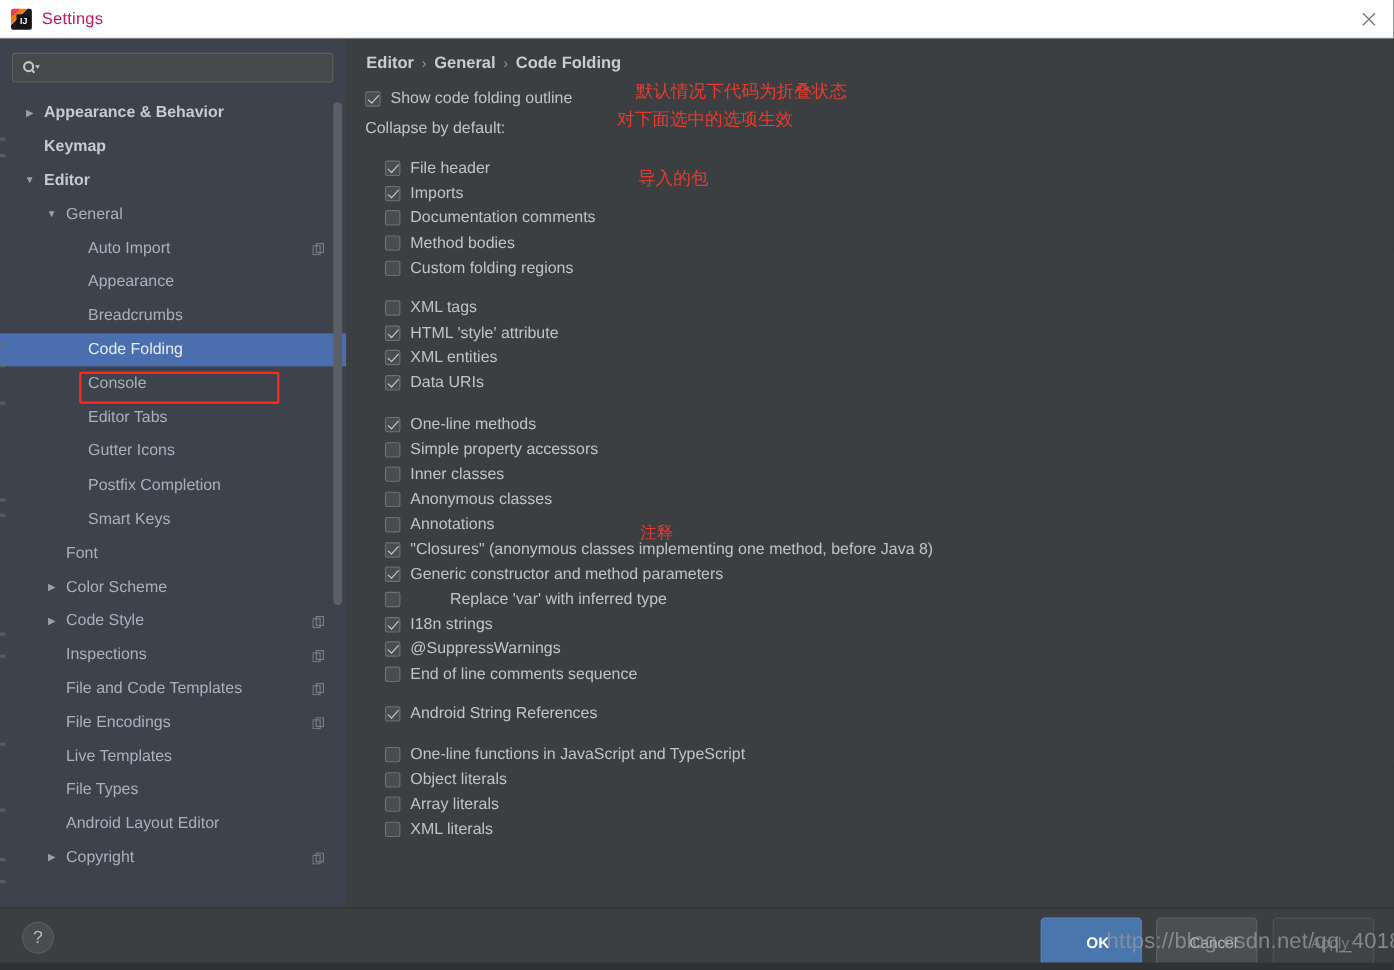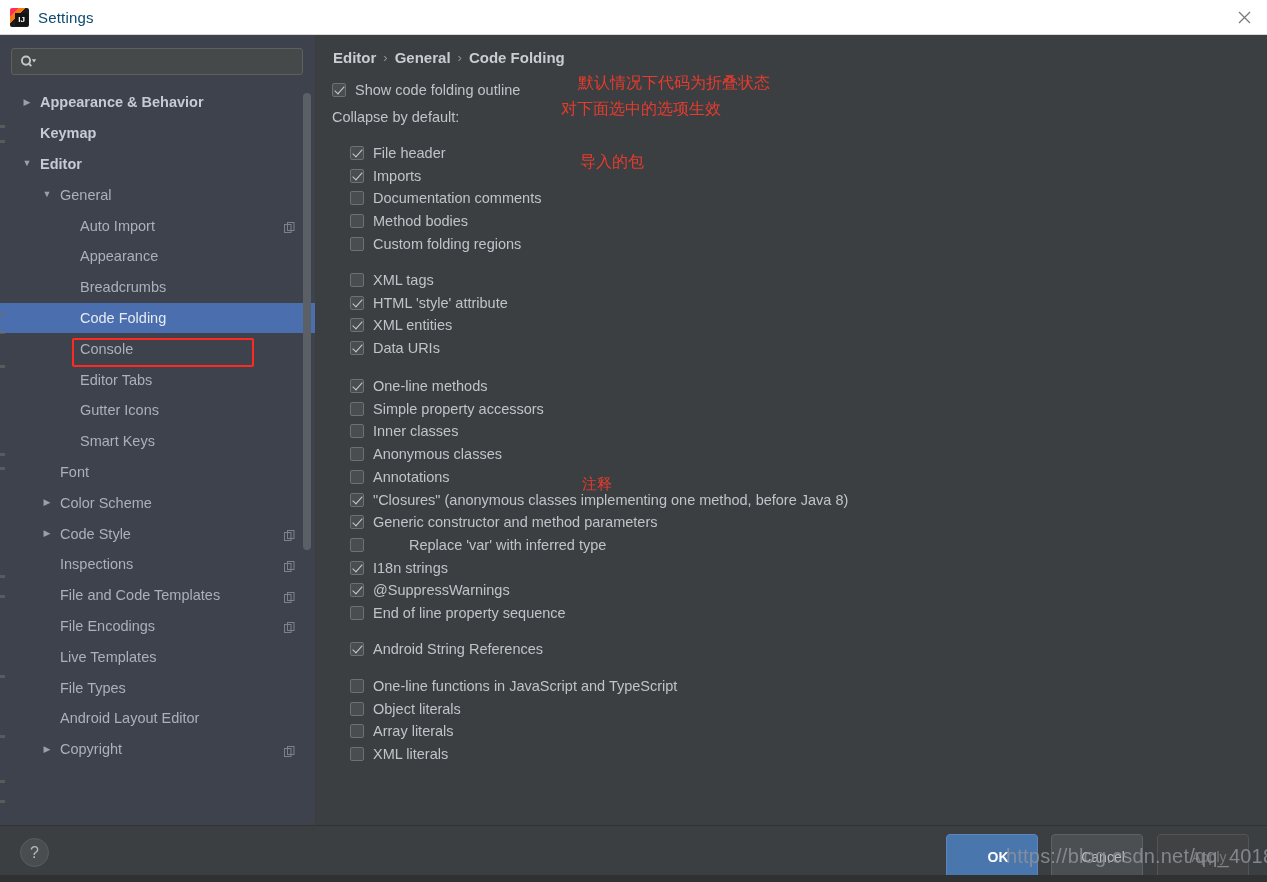--- a/index.html
+++ b/index.html
@@ -30,21 +30,21 @@
     overflow: hidden;
   }
   .title-icon .ij {
     position: absolute; right: 1px; bottom: 1px;
     width: 13px; height: 13px; background: #141414;
     color: #ffffff; font-size: 8px; line-height: 13px;
     text-align: center; font-weight: bold;
     font-family: "Liberation Sans", sans-serif;
   }
   .title-text {
-    color: #0c4a6e; font-size: 15px; letter-spacing: .2px;
+    color: #be185d; font-size: 15px; letter-spacing: .2px;
   }
   .titlebar-close {
     position: absolute; right: 0; top: 0; width: 46px; height: 34px;
     display: flex; align-items: center; justify-content: center;
     color: #7a7a7a; font-size: 17px; font-family: "DejaVu Sans", sans-serif;
     cursor: pointer;
   }
 
   
   .sidebar {
@@ -275,20 +275,23 @@
           <span class="tree-label" style="margin-left: 80px;">Code Folding</span>
         </div>
         <div class="tree-row">
           <span class="tree-label" style="margin-left: 80px;">Console</span>
         </div>
         <div class="tree-row">
           <span class="tree-label" style="margin-left: 80px;">Editor Tabs</span>
         </div>
         <div class="tree-row">
           <span class="tree-label" style="margin-left: 80px;">Gutter Icons</span>
+        </div>
+        <div class="tree-row">
+          <span class="tree-label" style="margin-left: 80px;">Postfix Completion</span>
         </div>
         <div class="tree-row">
           <span class="tree-label" style="margin-left: 80px;">Smart Keys</span>
         </div>
         <div class="tree-row">
           <span class="tree-label" style="margin-left: 60px;">Font</span>
         </div>
         <div class="tree-row">
           <span class="tw" style="left: 39px;">▶</span>
           <span class="tree-label" style="margin-left: 60px;">Color Scheme</span>
@@ -454,21 +457,21 @@
         <div class="cb-row" style="left: 35px; top: 524.6px;">
           <span class="cb checked"></span>
           <span>I18n strings</span>
         </div>
         <div class="cb-row" style="left: 35px; top: 547.3px;">
           <span class="cb checked"></span>
           <span>@SuppressWarnings</span>
         </div>
         <div class="cb-row" style="left: 35px; top: 570px;">
           <span class="cb"></span>
-          <span>End of line property sequence</span>
+          <span>End of line comments sequence</span>
         </div>
       </div>
     <div id="grp-android">
         <div class="cb-row" style="left: 35px; top: 606px;">
           <span class="cb checked"></span>
           <span>Android String References</span>
         </div>
       </div>
     <div id="grp-js">
         <div class="cb-row" style="left: 35px; top: 643px;">

